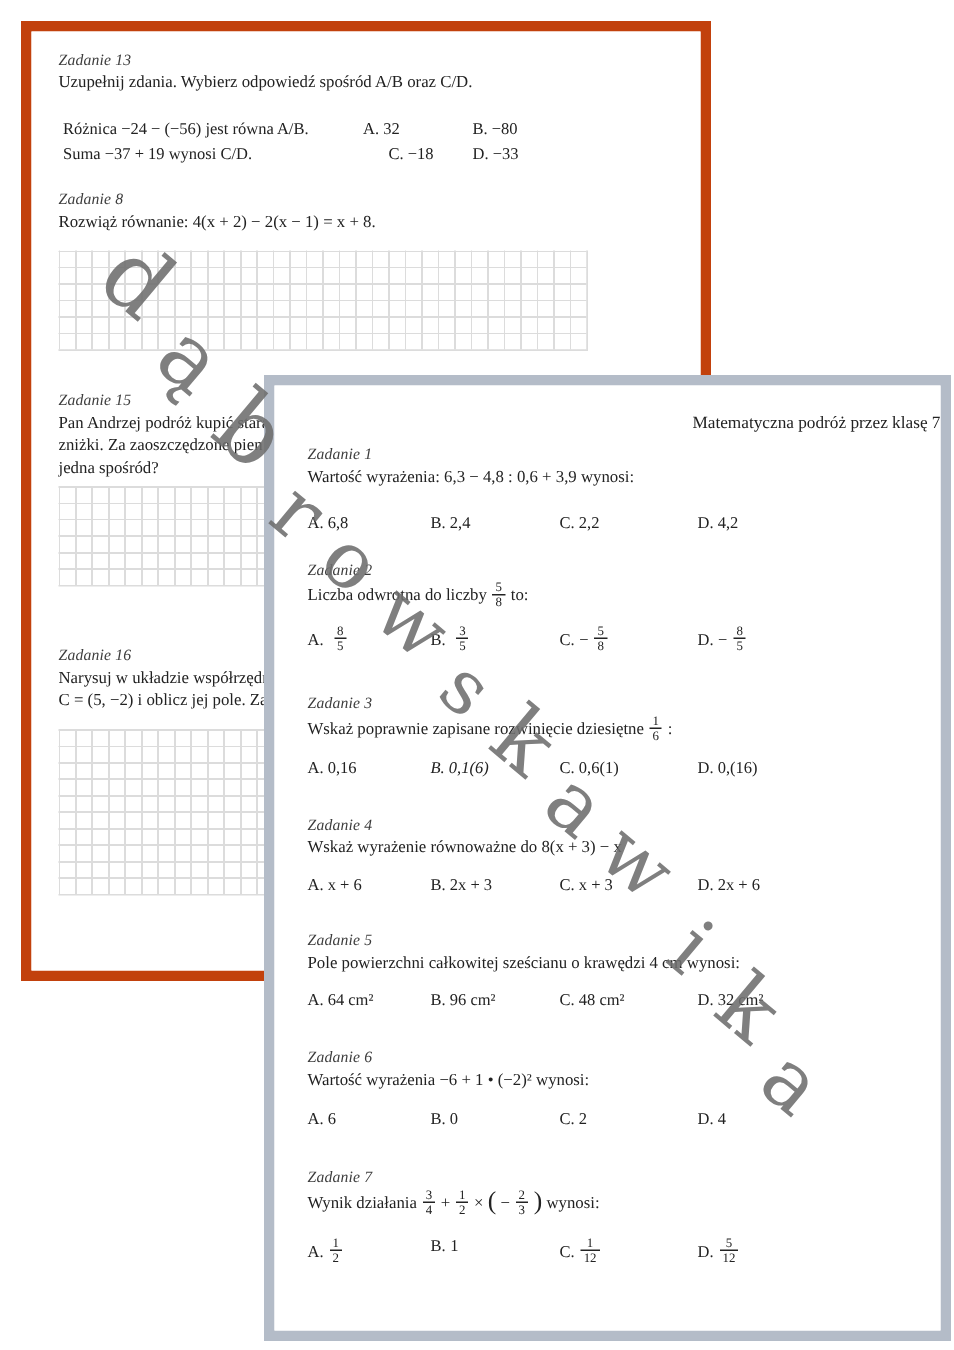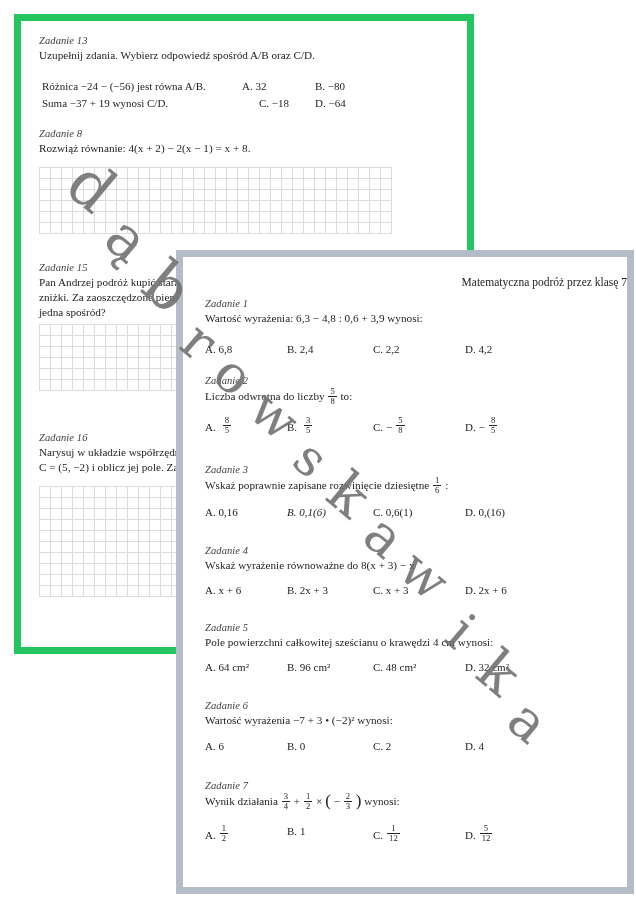--- a/index.html
+++ b/index.html
@@ -13,21 +13,21 @@
 
   
   .sheet{
     position:absolute;
     background:#ffffff;
     box-sizing:border-box;
   }
   .sheet-back{
     left:14px; top:14px;
     width:460px; height:640px;
-    border:7px solid #22c55e;
+    border:7px solid #c2410c;
   }
   .sheet-front{
     left:176px; top:250px;
     width:458px; height:644px;
     border:7px solid #b4bcc8;
   }
   .sheet-inner{
     position:absolute;
     left:0;top:0;right:0;bottom:0;
     background:#fff;
@@ -133,21 +133,21 @@
     <div class="srow" style="left:294px;top:59px;">
       <span>B. −80</span>
     </div>
     <div class="srow" style="left:21px;top:76px;">
       <span>Suma −37 + 19 wynosi C/D.</span>
     </div>
     <div class="srow" style="left:238px;top:76px;">
       <span>C. −18</span>
     </div>
     <div class="srow" style="left:294px;top:76px;">
-      <span>D. −64</span>
+      <span>D. −33</span>
     </div>
 
     <div class="task" style="left:18px;top:107px;">
       <div class="tlabel">Zadanie 8</div>
       <div class="tbody">Rozwiąż równanie: 4(x + 2) − 2(x − 1) = x + 8.</div>
     </div>
     <div class="gridbox" style="left:18px;top:146px;width:352px;height:66px;"></div>
 
     <div class="task" style="left:18px;top:241px;">
       <div class="tlabel">Zadanie 15</div>
@@ -296,21 +296,21 @@
       <div class="opt" style="left:190px;">
           <span>C. 48 cm²</span>
         </div>
       <div class="opt" style="left:282px;">
           <span>D. 32 cm²</span>
         </div>
     </div>
 
     <div class="task" style="left:22px;top:443px;">
       <div class="tlabel">Zadanie 6</div>
-      <div class="tbody">Wartość wyrażenia −7 + 3 • (−2)²  wynosi:</div>
+      <div class="tbody">Wartość wyrażenia −6 + 1 • (−2)²  wynosi:</div>
     </div>
     <div class="opts" style="top:483px;">
       <div class="opt" style="left:22px;">
           <span>A. 6</span>
         </div>
       <div class="opt" style="left:104px;">
           <span>B. 0</span>
         </div>
       <div class="opt" style="left:190px;">
           <span>C. 2</span>

